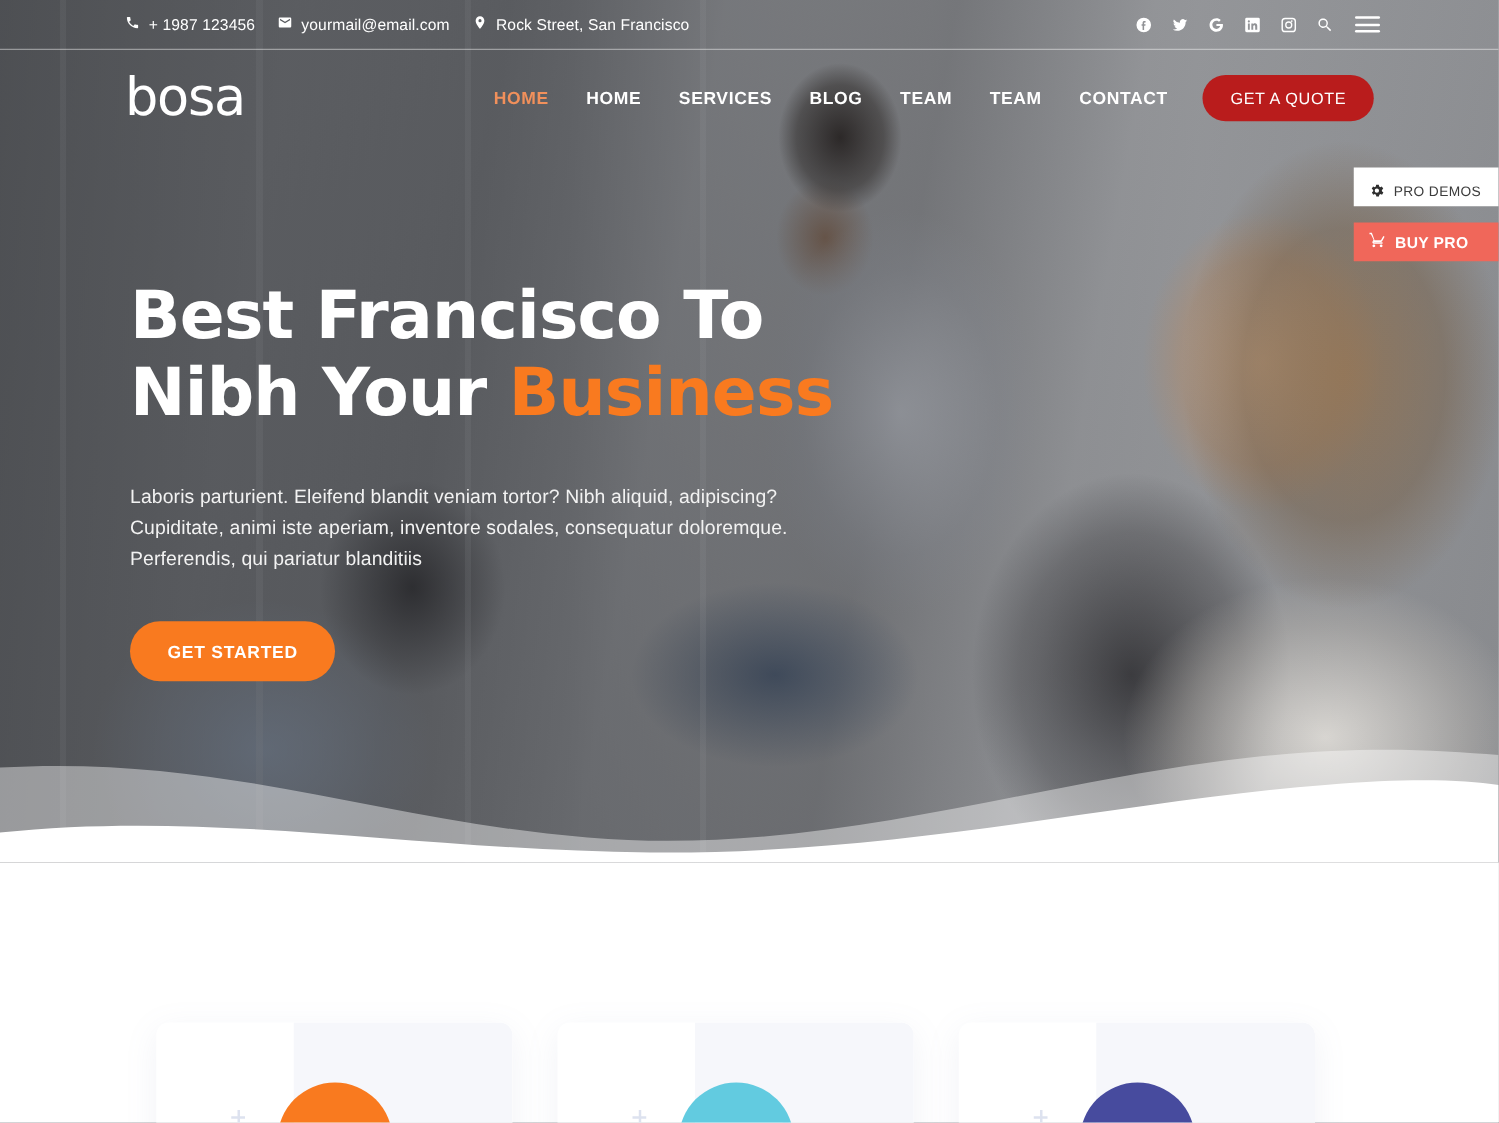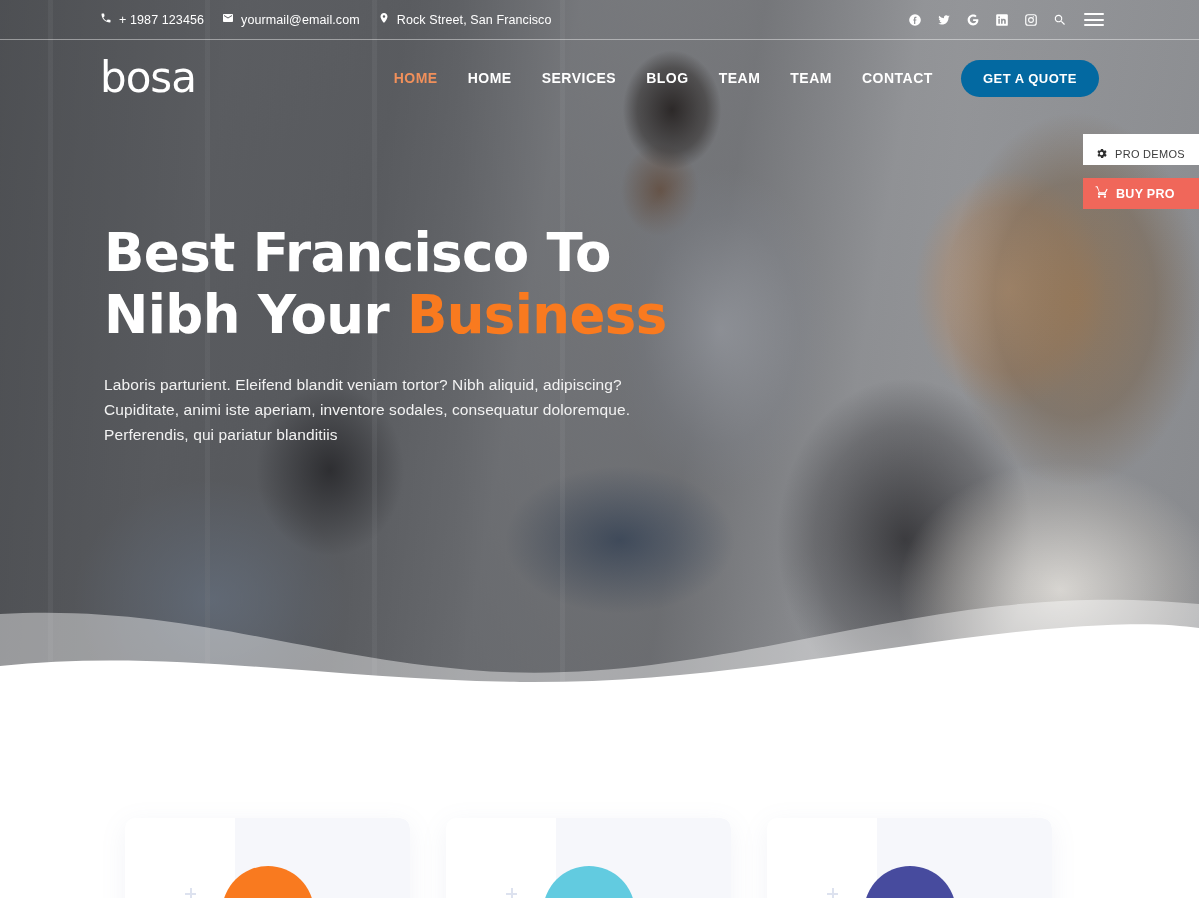--- a/index.html
+++ b/index.html
@@ -93,21 +93,21 @@
   .nav-menu {
     display:flex; align-items:center; gap:30px;
     margin-left:auto; margin-right:28px;
   }
   .nav-link {
     color:#fff; font-size:14px; font-weight:700; letter-spacing:.5px;
     text-decoration:none; white-space:nowrap;
   }
   .nav-link.active { color:#f1905b; }
   .quote-btn {
-    background:#0369a1; color:#fff; font-size:13px; font-weight:700;
+    background:#b91c1c; color:#fff; font-size:13px; font-weight:400;
     letter-spacing:.5px; padding:11px 22px; border-radius:22px;
     border:none; white-space:nowrap; cursor:pointer;
   }
 
   
   .pro-stack { position:absolute; right:0; top:134px; z-index:30; width:116px; }
   .pro-demos {
     display:flex; align-items:center; gap:7px;
     background:#fff; color:#3c3c3c; font-size:11px; letter-spacing:.3px;
     padding:18px 10px 9px 12px; height:31px; cursor:pointer; white-space:nowrap;
@@ -122,21 +122,21 @@
 
   
   .hero-content { position:absolute; left:104px; top:222px; z-index:15; width:620px; }
   .hero-title {
     font-family:"DejaVu Sans", sans-serif;
     color:#fff; font-size:53px; font-weight:700; line-height:62px;
     letter-spacing:-.6px;
   }
   .hero-title .accent { color:#f97a1f; }
   .hero-sub {
-    margin-top:26px; color:#f2f2f2; font-size:15.5px; line-height:25px;
+    margin-top:39px; color:#f2f2f2; font-size:15.5px; line-height:25px;
     max-width:545px; letter-spacing:.1px;
   }
   .get-started {
     margin-top:37px; background:#f97a1f; color:#fff;
     font-size:14px; font-weight:700; letter-spacing:.6px;
     padding:16px 30px; border:none; border-radius:26px; cursor:pointer;
   }
 
   
   .wave { position:absolute; left:0; bottom:0; width:1199px; height:120px; z-index:16; }
@@ -283,20 +283,21 @@
       <span>BUY PRO</span>
     </div>
   </div>
 
   <div class="hero-content">
     <h1 class="hero-title">
       <span>Best Francisco To</span><br>
       <span>Nibh Your </span><span class="accent">Business</span>
     </h1>
     <p class="hero-sub">Laboris parturient. Eleifend blandit veniam tortor? Nibh aliquid, adipiscing? Cupiditate, animi iste aperiam, inventore sodales, consequatur doloremque. Perferendis, qui pariatur blanditiis</p>
+    <button class="get-started">GET STARTED</button>
   </div>
 
   <div class="wave">
     <svg viewBox="0 0 1199 120" preserveAspectRatio="none">
       <path d="M0,44 C180,34 300,86 470,100 C660,116 820,56 1000,36 C1090,26 1150,30 1199,34 L1199,120 L0,120 Z" fill="rgba(255,255,255,0.42)"></path>
       <path d="M0,96 C170,78 330,110 520,112 C720,114 900,70 1060,58 C1130,52 1170,54 1199,58 L1199,120 L0,120 Z" fill="#ffffff"></path>
     </svg>
   </div>
 </section>
 

